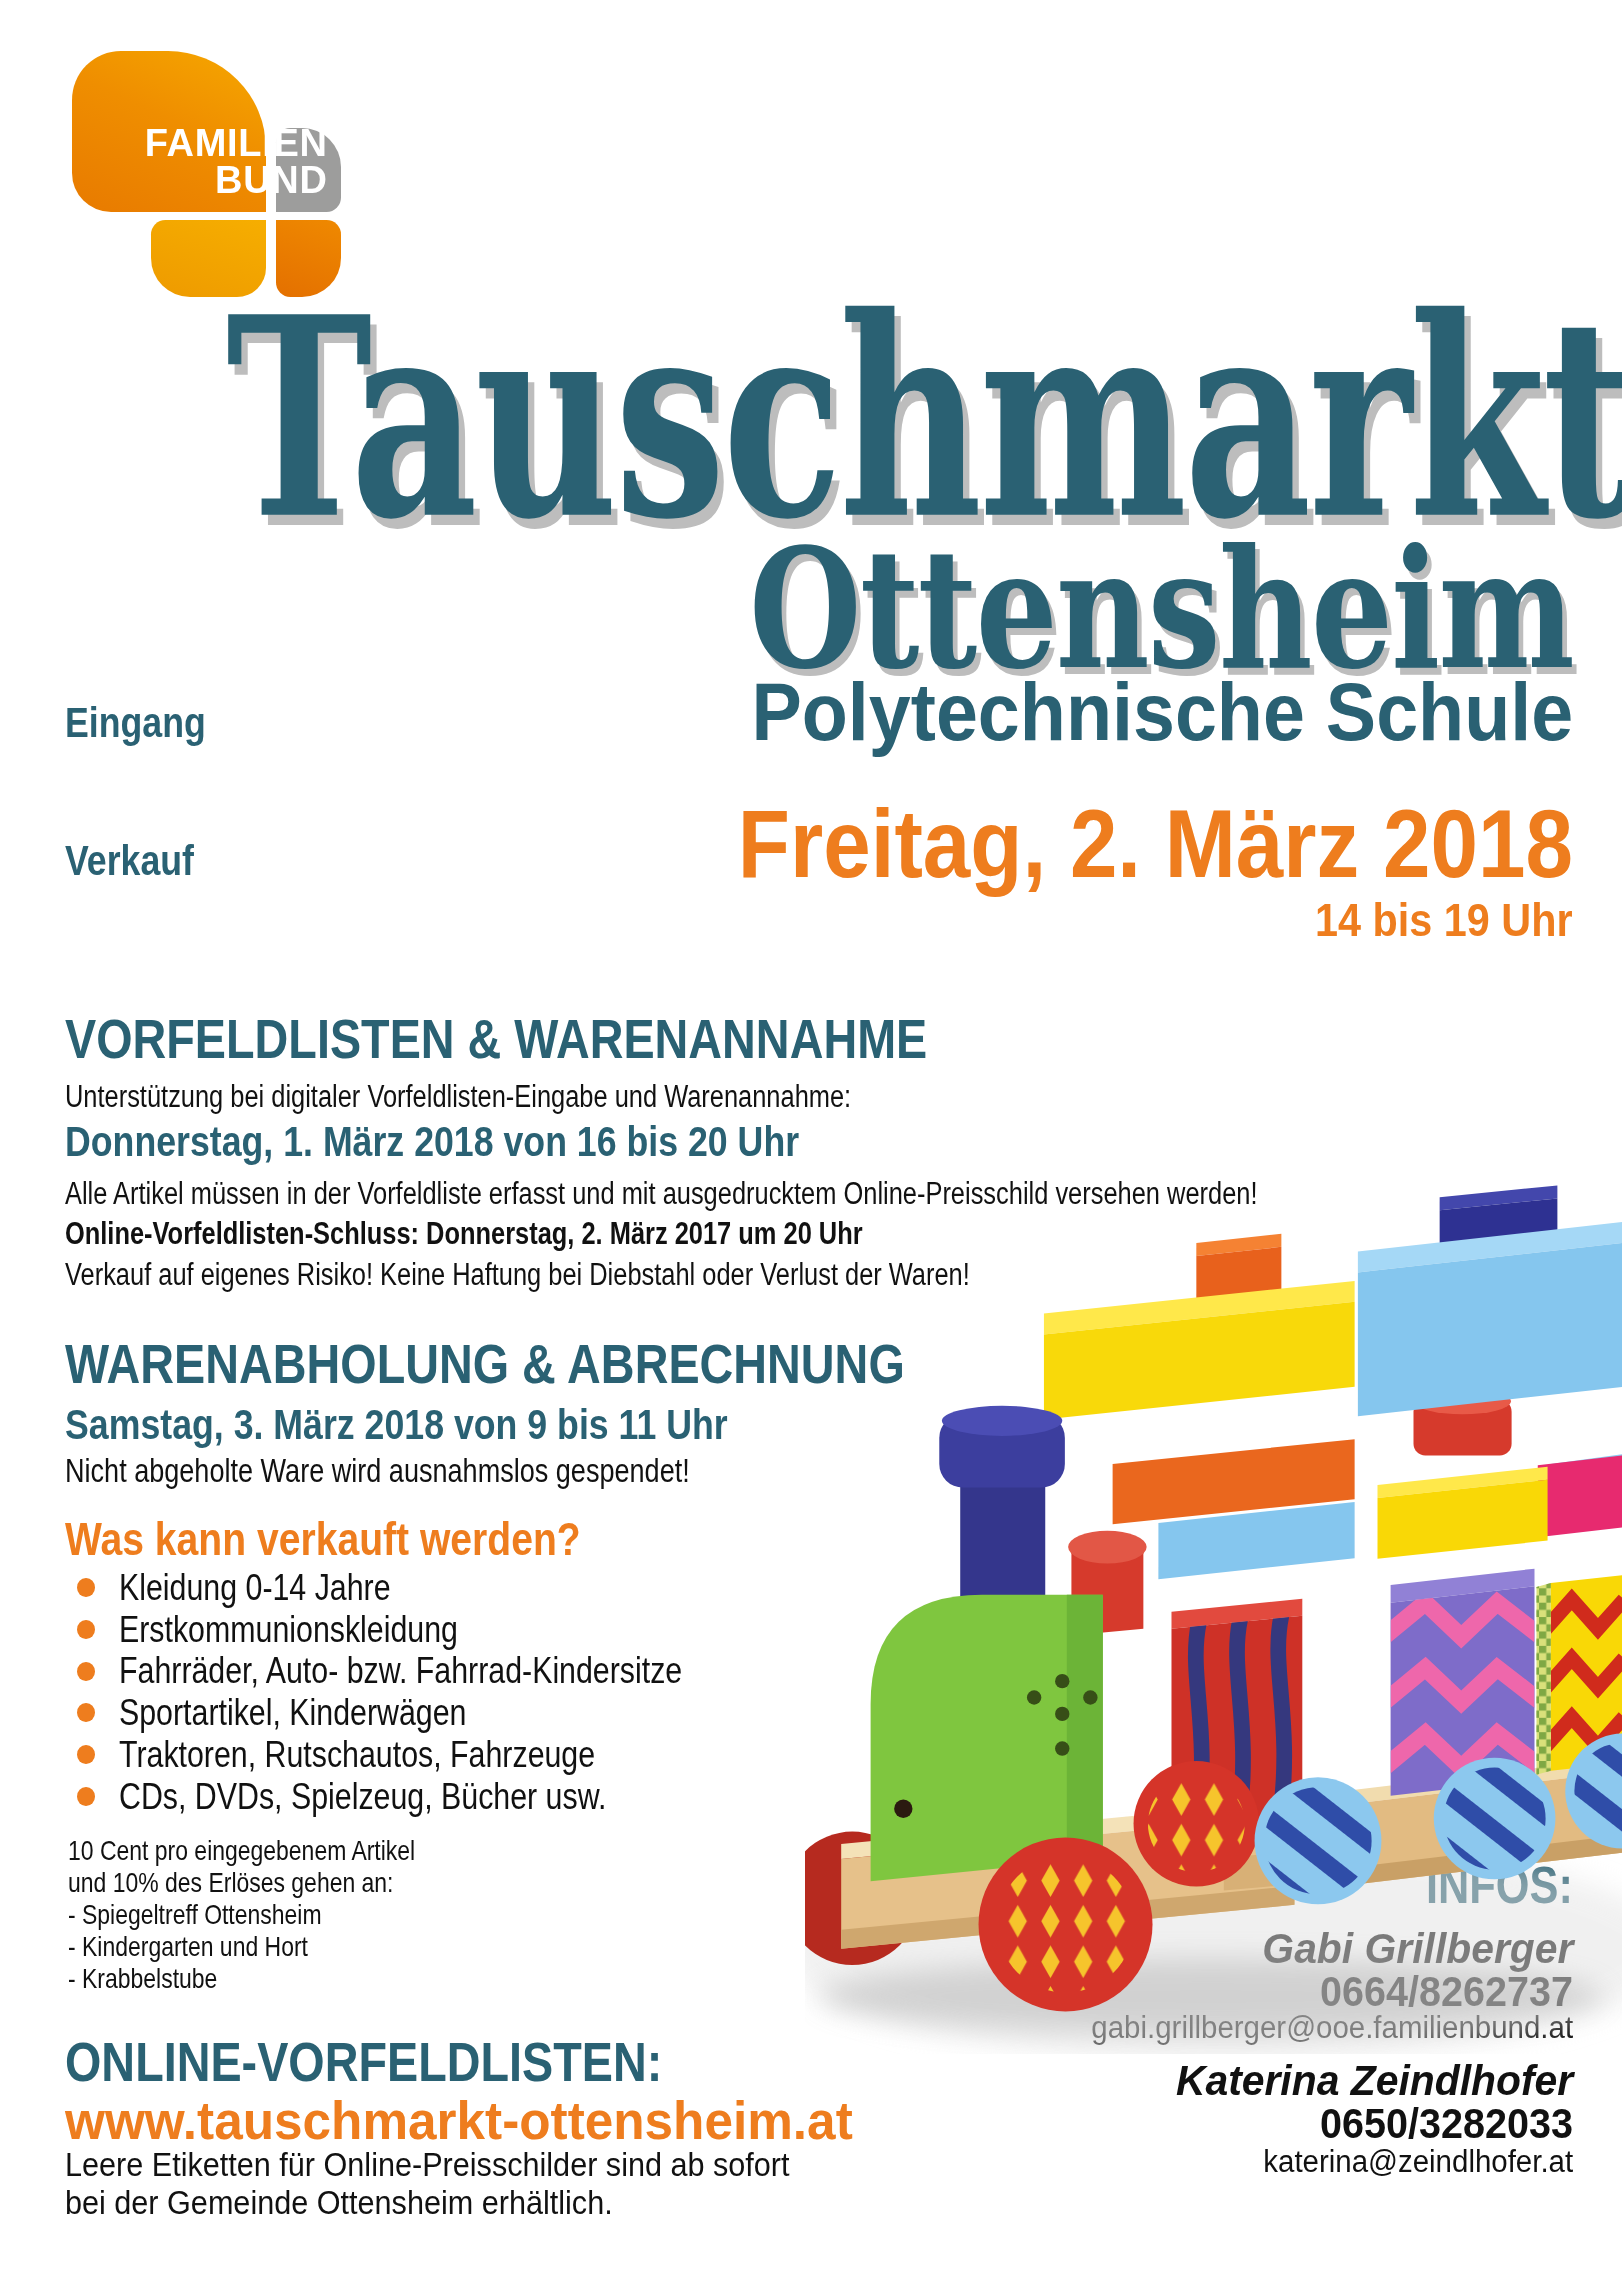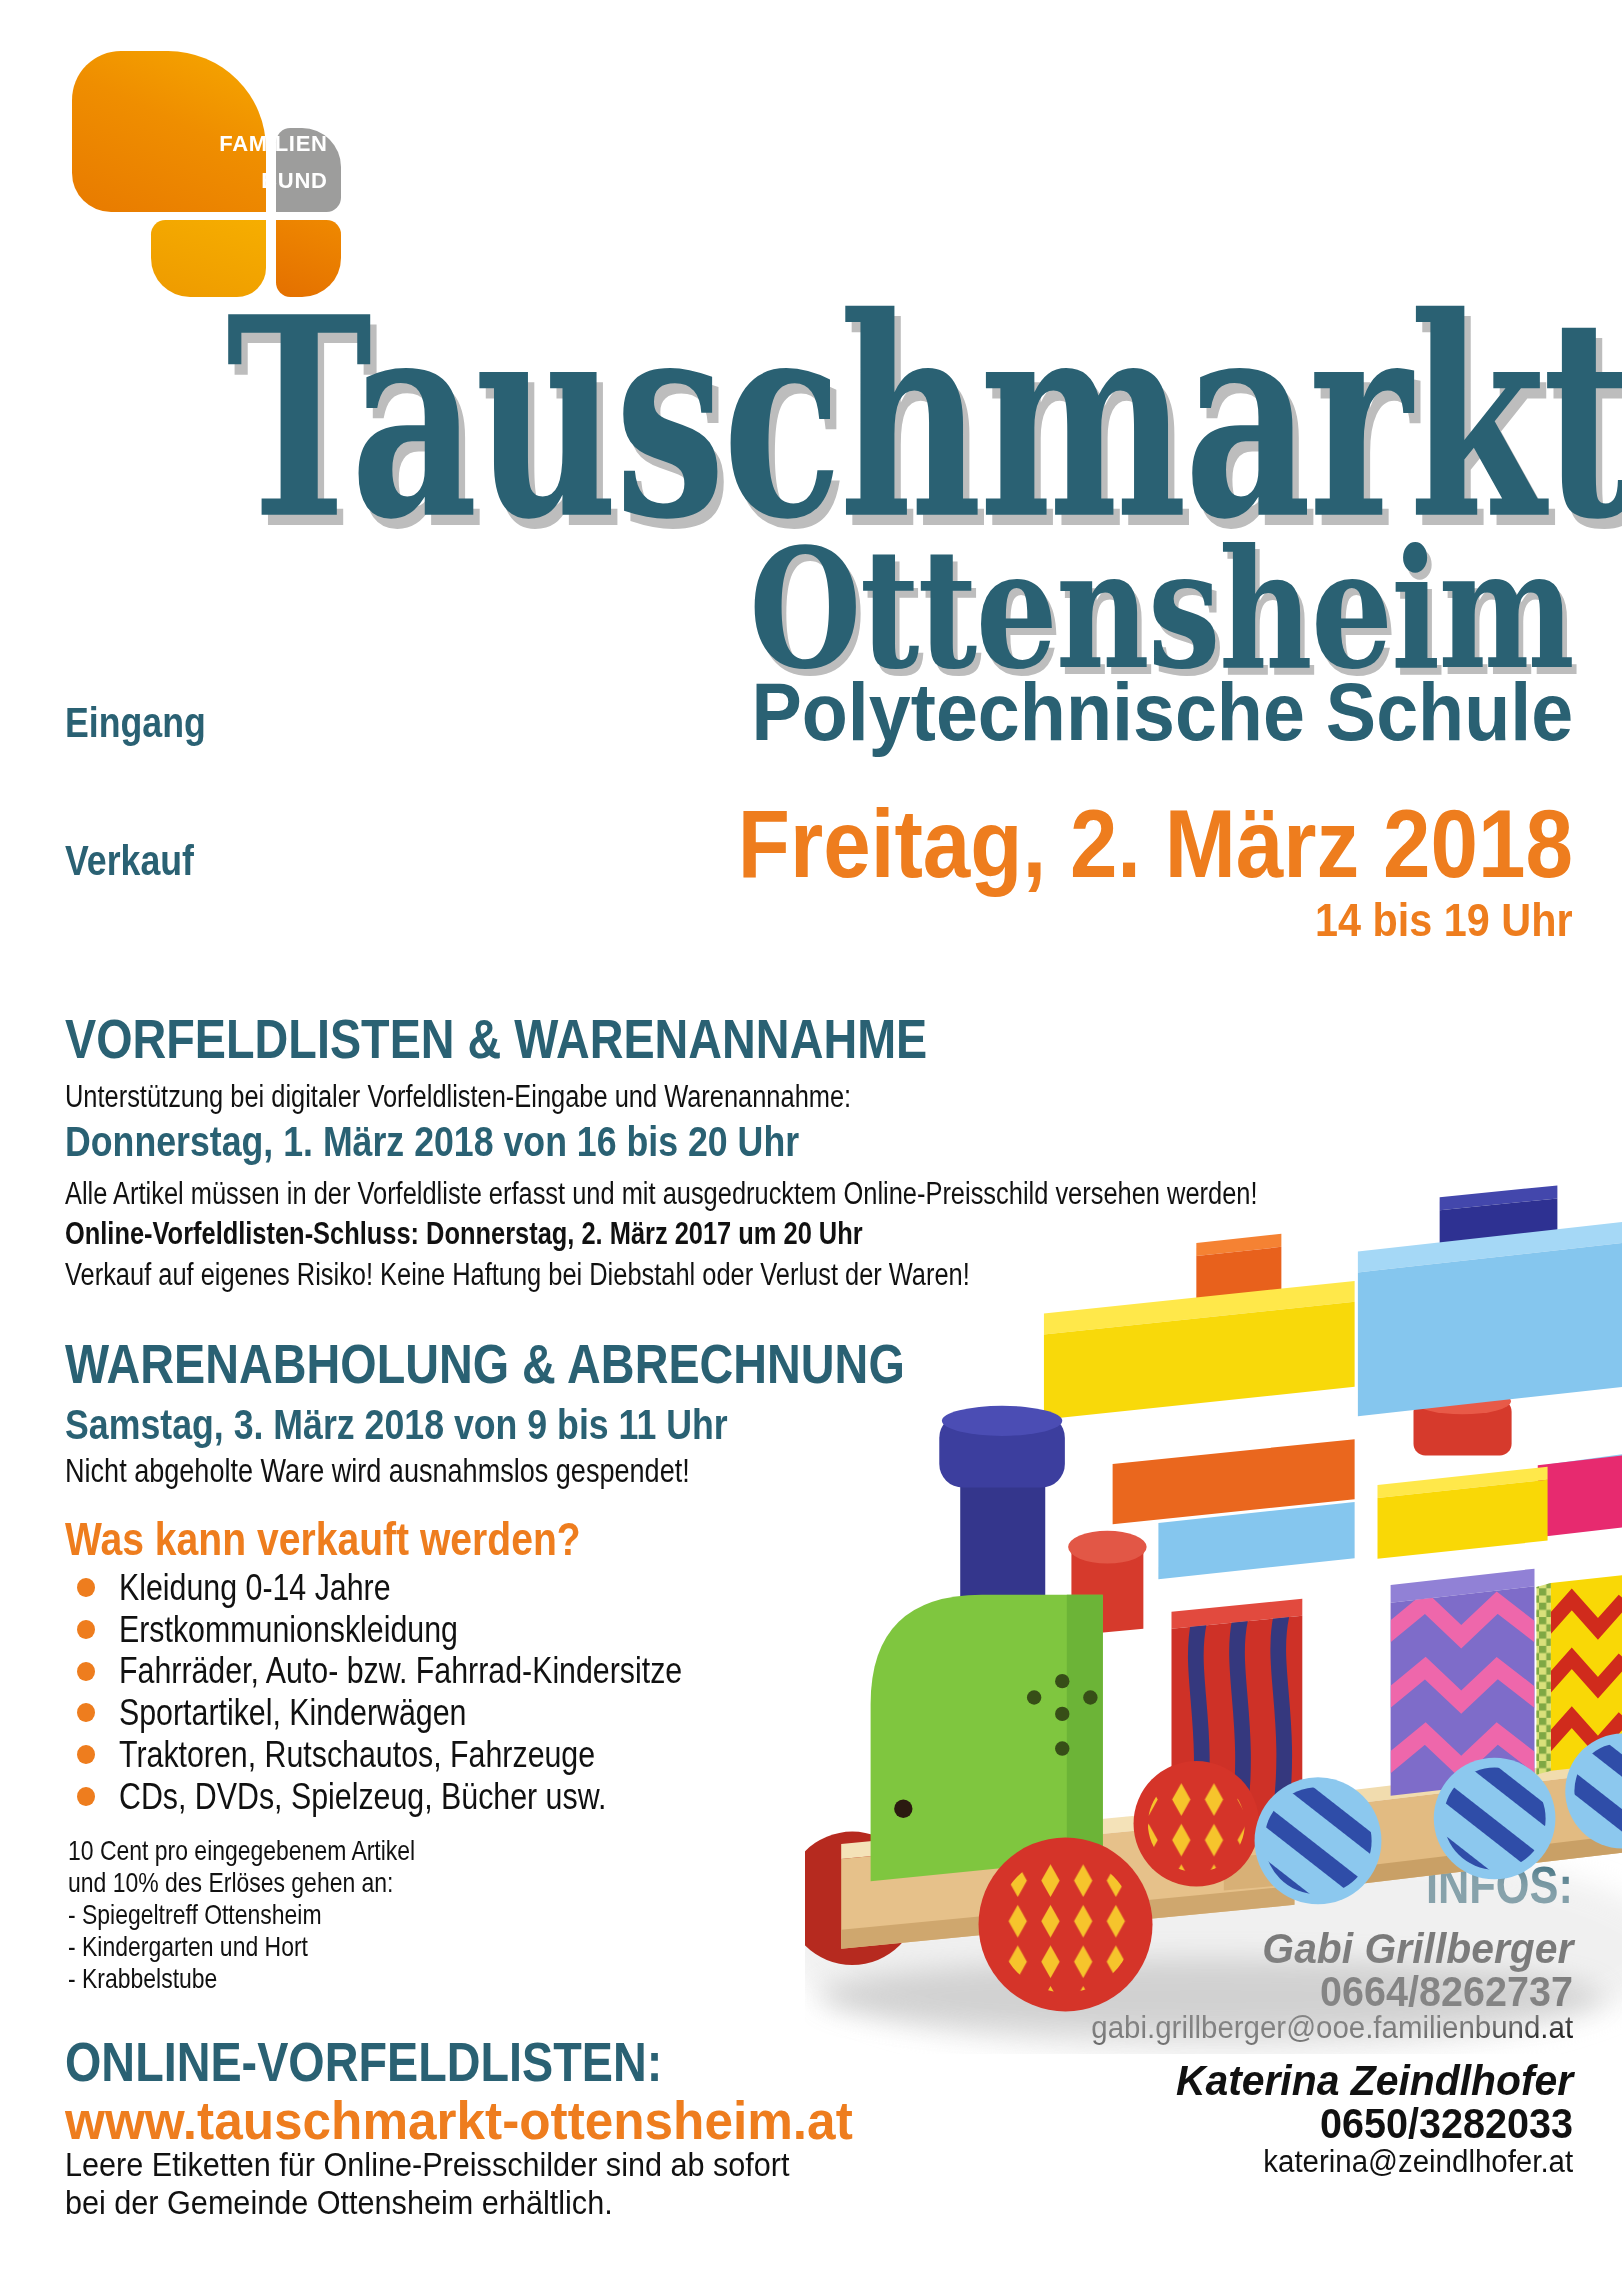--- a/index.html
+++ b/index.html
@@ -30,21 +30,21 @@
   .logo{position:absolute;left:72px;top:51px;width:270px;height:247px;}
   .petal{position:absolute;}
   .petal-big{left:0;top:0;width:194px;height:161px;border-radius:49px 98px 0 39px;
       background:linear-gradient(205deg,#f6a800 0%,#ef8e00 45%,#e87a00 100%);}
   .petal-gray{left:204px;top:77px;width:65px;height:84px;border-radius:14.4px 39px 14.4px 0;background:#9d9d9c;}
   .petal-amber{left:79px;top:169px;width:115px;height:77px;border-radius:14.4px 0 29px 39px;
       background:linear-gradient(200deg,#f6ae00,#ee9a00);}
   .petal-dark{left:204px;top:169px;width:65px;height:77px;border-radius:0 14.4px 39px 14.4px;
       background:linear-gradient(200deg,#ef8900,#e47000);}
   .logo-text{position:absolute;right:14.4px;top:37px;text-align:right;color:#fff;font-weight:bold;
-      font-size:22px;line-height:37px;letter-spacing:0.7px;}
+      font-size:38px;line-height:37px;letter-spacing:0.7px;}
   .bullet-dot{position:absolute;width:17.7px;height:19px;border-radius:50%;background:#ee7d1e;}
 </style>
 </head>
 <body>
 
 <div class="page">
 
   <div class="logo">
     <div class="petal petal-big"></div>
     <div class="petal petal-gray"></div>

